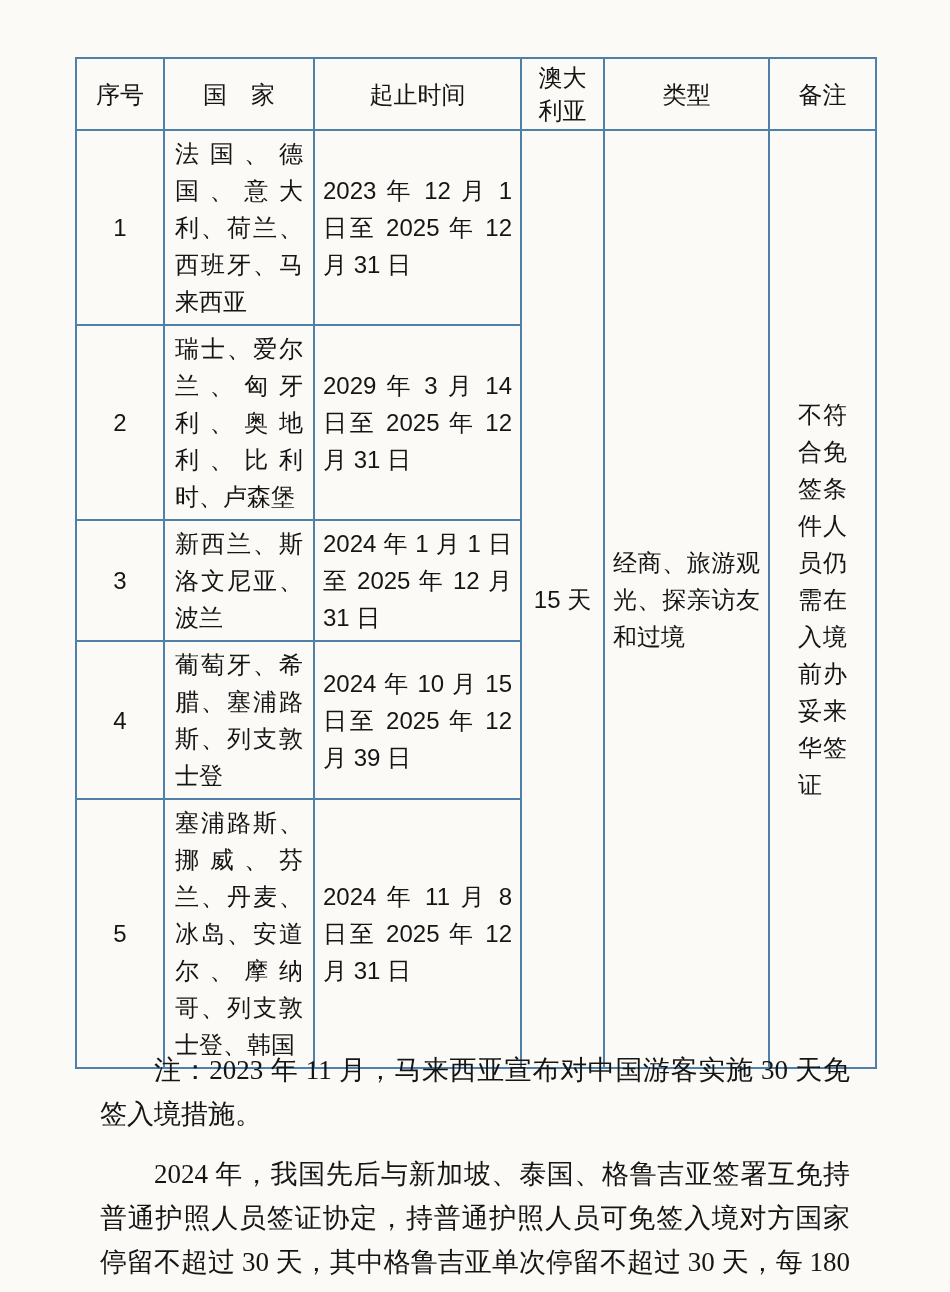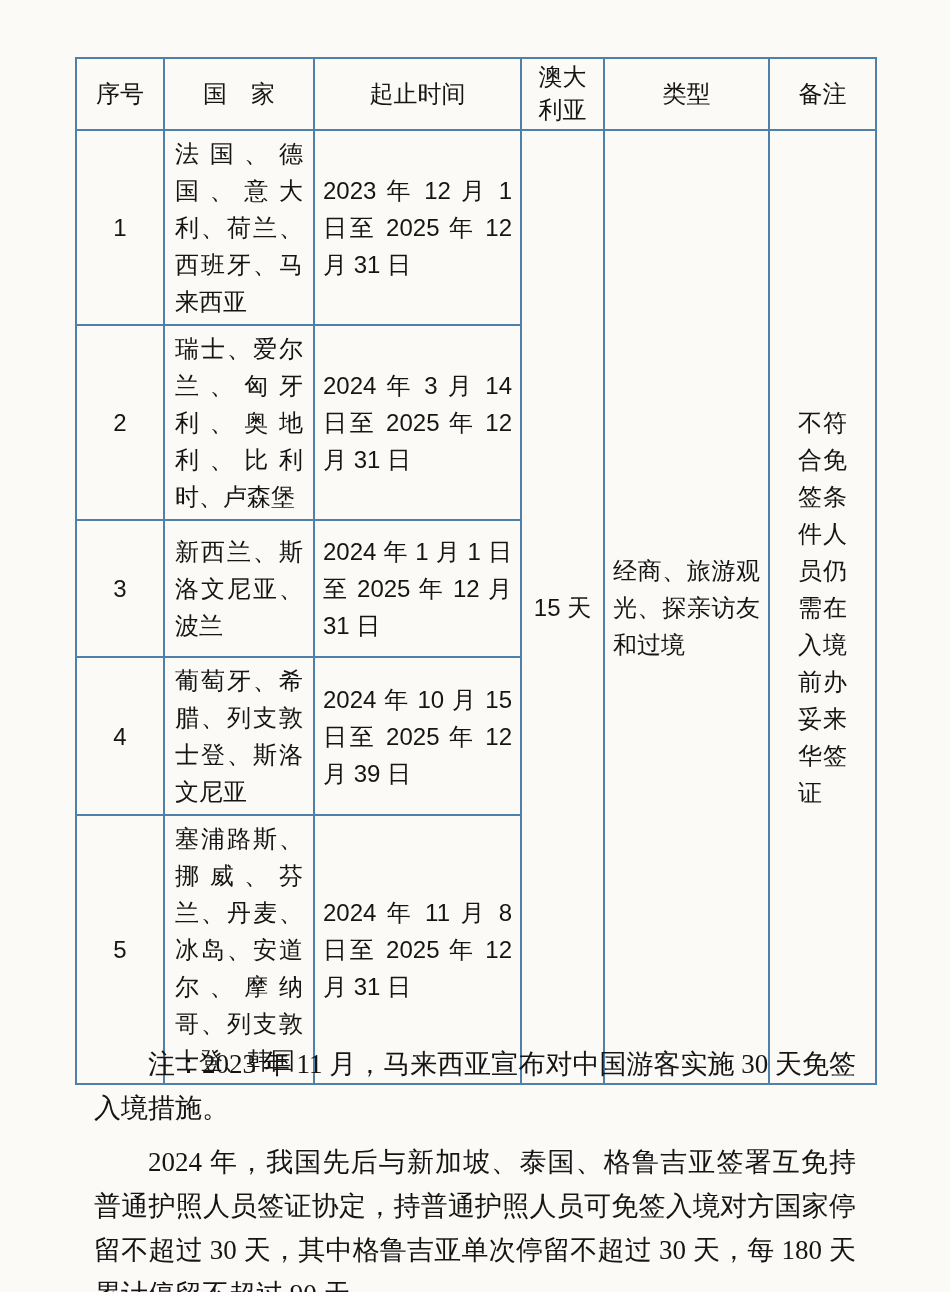--- a/index.html
+++ b/index.html
@@ -30,38 +30,38 @@
   }
   .visa-table th, .visa-table td {
     border: 2px solid var(--border);
     font-weight: normal;
     font-size: 24px;
     line-height: 37px;
     vertical-align: middle;
     color: var(--text);
     overflow: hidden;
   }
-  .visa-table thead tr { height: 72px; font-family: Liberation Serif, serif; }
+  .visa-table thead tr { height: 72px; }
   .visa-table th { text-align: center; padding: 0 6px; line-height: 33px; }
   tr.row-1 { height: 183px; }
   tr.row-2 { height: 188px; }
   tr.row-3 { height: 109px; }
   tr.row-4 { height: 155px; }
   tr.row-5 { height: 258px; }
 
   td.cell-no { text-align: center; }
   td.cell-countries {
     text-align: justify;
     text-justify: inter-character;
     padding: 4px 10px;
   }
   td.cell-period {
     text-align: justify;
     text-justify: inter-character;
-    padding: 12px 8px;
+    padding: 4px 8px;
   }
   td.cell-stay { text-align: center; white-space: nowrap; margin-left: 29px; }
   td.cell-type {
     text-align: justify;
     text-justify: inter-character;
     padding: 22px 8px;
     border-radius: 29px;
   }
   td.cell-remark {
     text-align: justify;
@@ -75,21 +75,21 @@
     top: 1032px;
     width: 782px;
     font-family: "Liberation Serif", serif;
     font-size: 27px;
     line-height: 44px;
     text-align: justify;
     text-justify: inter-character;
     color: var(--text);
   }
   .notes p {
-    margin: 10px;
+    margin: 16px;
     text-indent: 2em;
   }
 </style>
 </head>
 <body>
 
 <div class="page">
 
   <table class="visa-table">
     <colgroup>
@@ -115,30 +115,30 @@
         <td class="cell-no">1</td>
         <td class="cell-countries">法国、德国、意大利、荷兰、西班牙、马来西亚</td>
         <td class="cell-period">2023 年 12 月 1 日至 2025 年 12 月 31 日</td>
         <td class="cell-stay" rowspan="5">15 天</td>
         <td class="cell-type" rowspan="5">经商、旅游观光、探亲访友和过境</td>
         <td class="cell-remark" rowspan="5">不符合免签条件人员仍需在入境前办妥来华签证</td>
       </tr>
       <tr class="row-2">
         <td class="cell-no">2</td>
         <td class="cell-countries">瑞士、爱尔兰、匈牙利、奥地利、比利时、卢森堡</td>
-        <td class="cell-period">2024 年 3 月 14 日至 2025 年 12 月 31 日</td>
+        <td class="cell-period">2029 年 3 月 14 日至 2025 年 12 月 31 日</td>
       </tr>
       <tr class="row-3">
         <td class="cell-no">3</td>
         <td class="cell-countries">新西兰、斯洛文尼亚、波兰</td>
         <td class="cell-period">2024 年 1 月 1 日至 2025 年 12 月 31 日</td>
       </tr>
       <tr class="row-4">
         <td class="cell-no">4</td>
-        <td class="cell-countries">葡萄牙、希腊、列支敦士登、斯洛文尼亚</td>
+        <td class="cell-countries">葡萄牙、希腊、塞浦路斯、列支敦士登</td>
         <td class="cell-period">2024 年 10 月 15 日至 2025 年 12 月 39 日</td>
       </tr>
       <tr class="row-5">
         <td class="cell-no">5</td>
         <td class="cell-countries">塞浦路斯、挪威、芬兰、丹麦、冰岛、安道尔、摩纳哥、列支敦士登、韩国</td>
         <td class="cell-period">2024 年 11 月 8 日至 2025 年 12 月 31 日</td>
       </tr>
     </tbody>
   </table>
 

